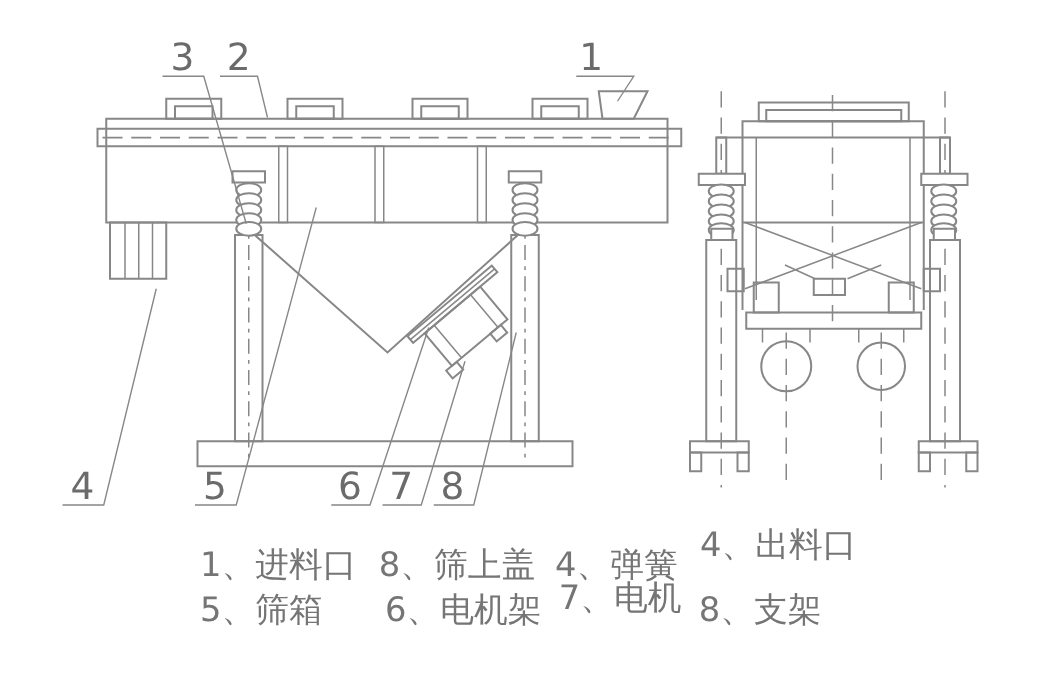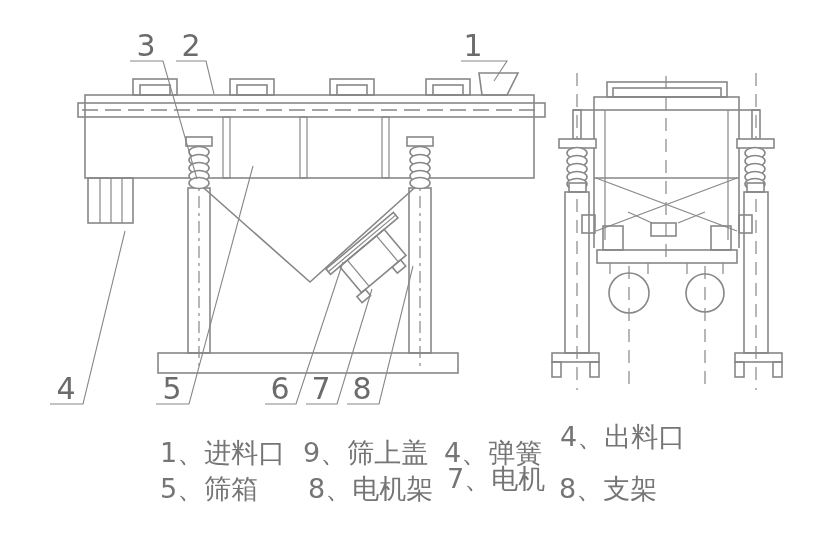--- a/index.html
+++ b/index.html
@@ -162,21 +162,21 @@
     <text class="num" x="66" y="399">4</text>
     <text class="num" x="172" y="399">5</text>
     <text class="num" x="280" y="399">6</text>
     <text class="num" x="321" y="399">7</text>
     <text class="num" x="362" y="399">8</text>
   </g>
 </svg>
 
   <div>
     <span class="cap" style="left:160px; top:438px;">1、进料口</span>
-    <span class="cap" style="left:303px; top:438px;">9、筛上盖</span>
+    <span class="cap" style="left:303px; top:438px;">8、筛上盖</span>
     <span class="cap" style="left:444px; top:438px;">4、弹簧</span>
     <span class="cap" style="left:560px; top:422px;">4、出料口</span>
     <span class="cap" style="left:160px; top:474px;text-align:center;">5、筛箱</span>
-    <span class="cap" style="left:308px; top:474px;">8、电机架</span>
+    <span class="cap" style="left:308px; top:474px;">6、电机架</span>
     <span class="cap" style="left:447px; top:464px;">7、电机</span>
     <span class="cap" style="left:559px; top:474px;">8、支架</span>
   </div>
 </div>
 
 </body></html>

